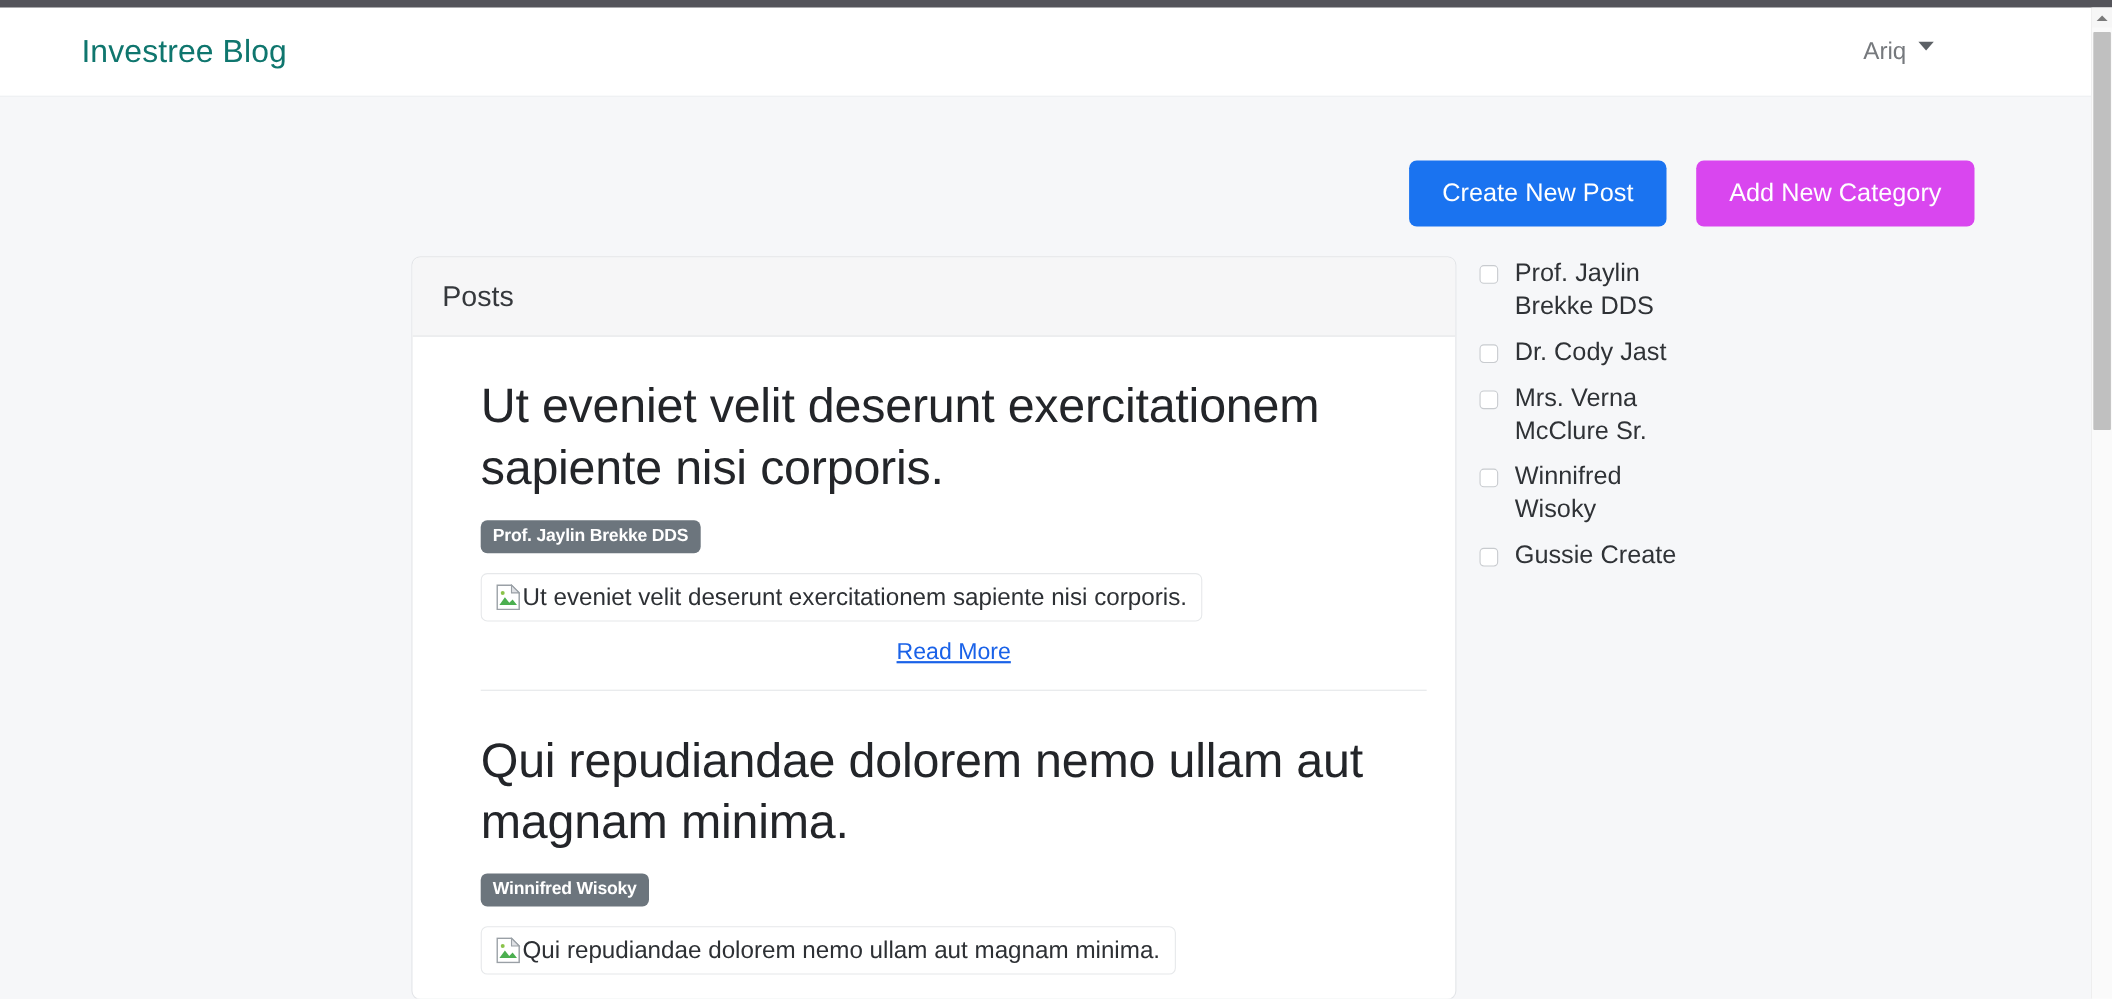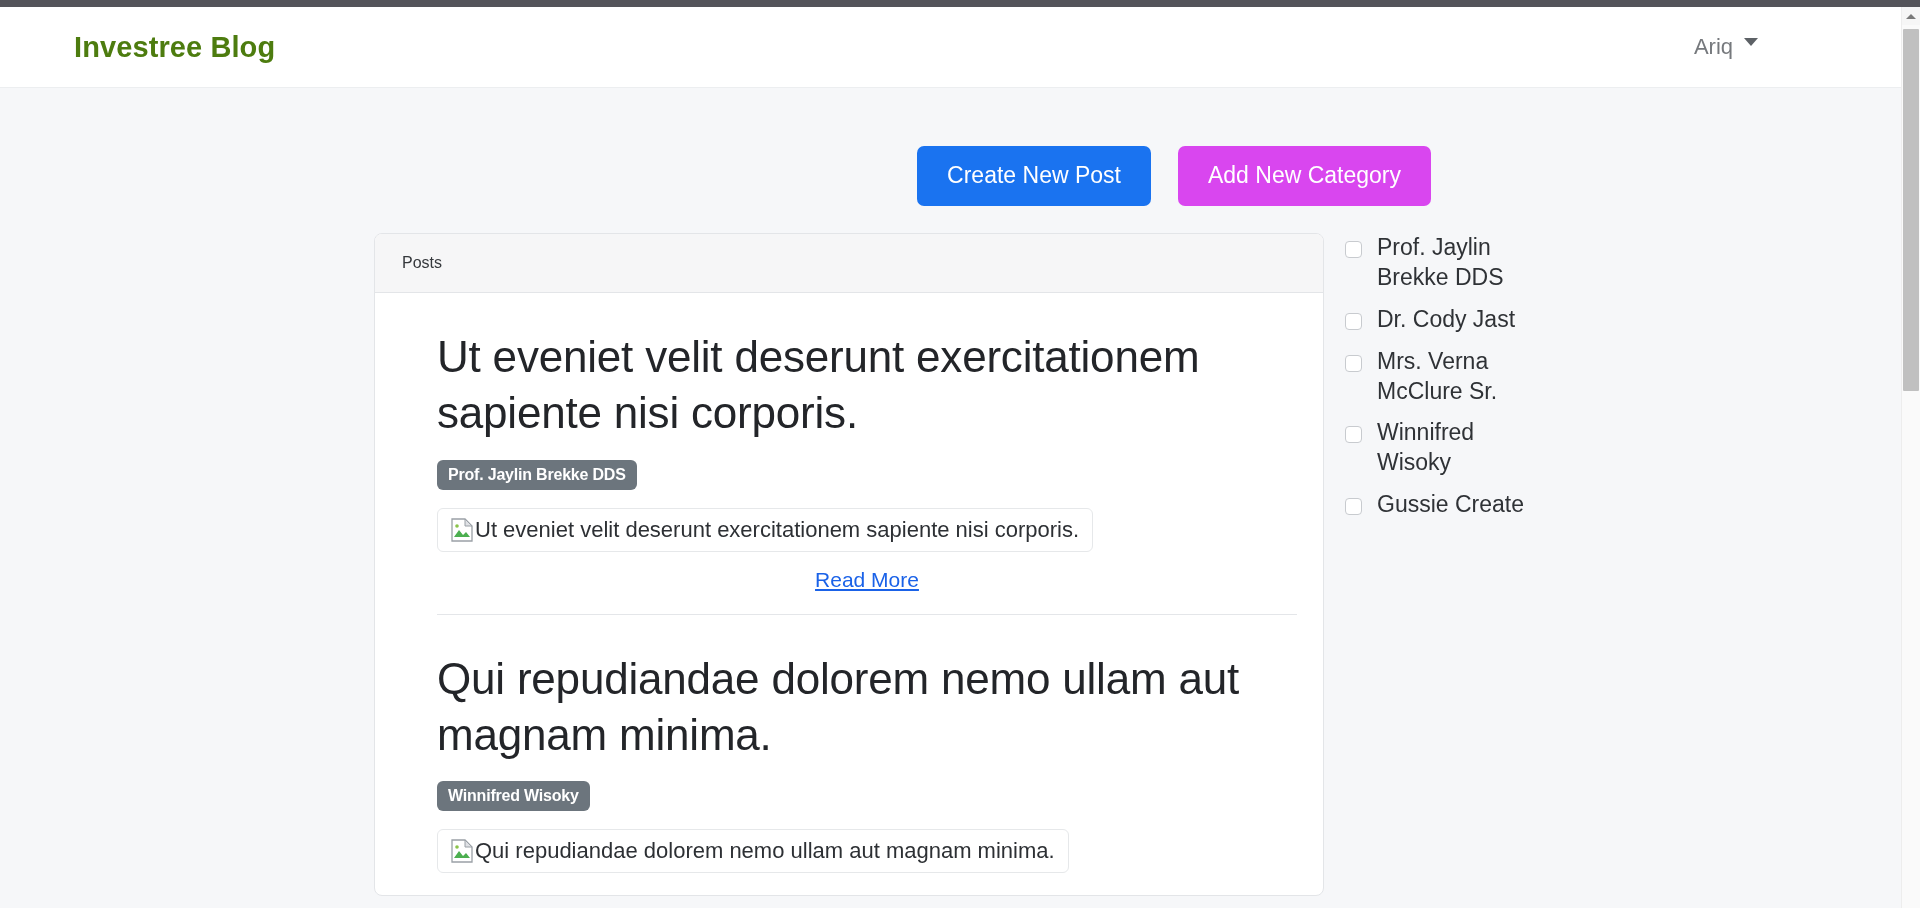--- a/index.html
+++ b/index.html
@@ -75,22 +75,22 @@
     height: 81px;
     background: #ffffff;
     border-bottom: 1px solid #eceef0;
     display: flex;
     align-items: center;
     justify-content: space-between;
     padding: 0 38px 0 74px;
   }
   .brand {
     font-size: 29px;
-    font-weight: 700;
-    color: #4d7c0f;
+    font-weight: 400;
+    color: #0f766e;
     letter-spacing: 0.1px;
     white-space: nowrap;
   }
   .nav-user {
     display: flex;
     align-items: flex-start;
     gap: 11px;
     font-size: 22px;
     color: #76797d;
     padding-right: 105px;
@@ -113,21 +113,21 @@
     height: 819px;
     background: #f6f7f9;
     overflow: hidden;
   }
 
   
   .actions {
     position: absolute;
     top: 57px;
     left: 0;
-    width: 1431px;
+    width: 1795px;
     display: flex;
     justify-content: flex-end;
     gap: 27px;
   }
   .btn {
     border: none;
     border-radius: 7px;
     font-family: "Liberation Sans", sans-serif;
     font-size: 23px;
     color: #ffffff;
@@ -147,21 +147,21 @@
     width: 950px;
     background: #ffffff;
     border: 1px solid #e3e5e8;
     border-radius: 8px;
     overflow: hidden;
   }
   .card-header {
     background: #f6f6f7;
     border-bottom: 1px solid #e3e5e8;
     padding: 20px 27px;
-    font-size: 16px;
+    font-size: 26px;
     color: #35383c;
   }
   .card-body {
     padding: 0 26px;
   }
 
   .post {
     padding: 36px 0 22px 0;
     margin-left: 36px;
   }

